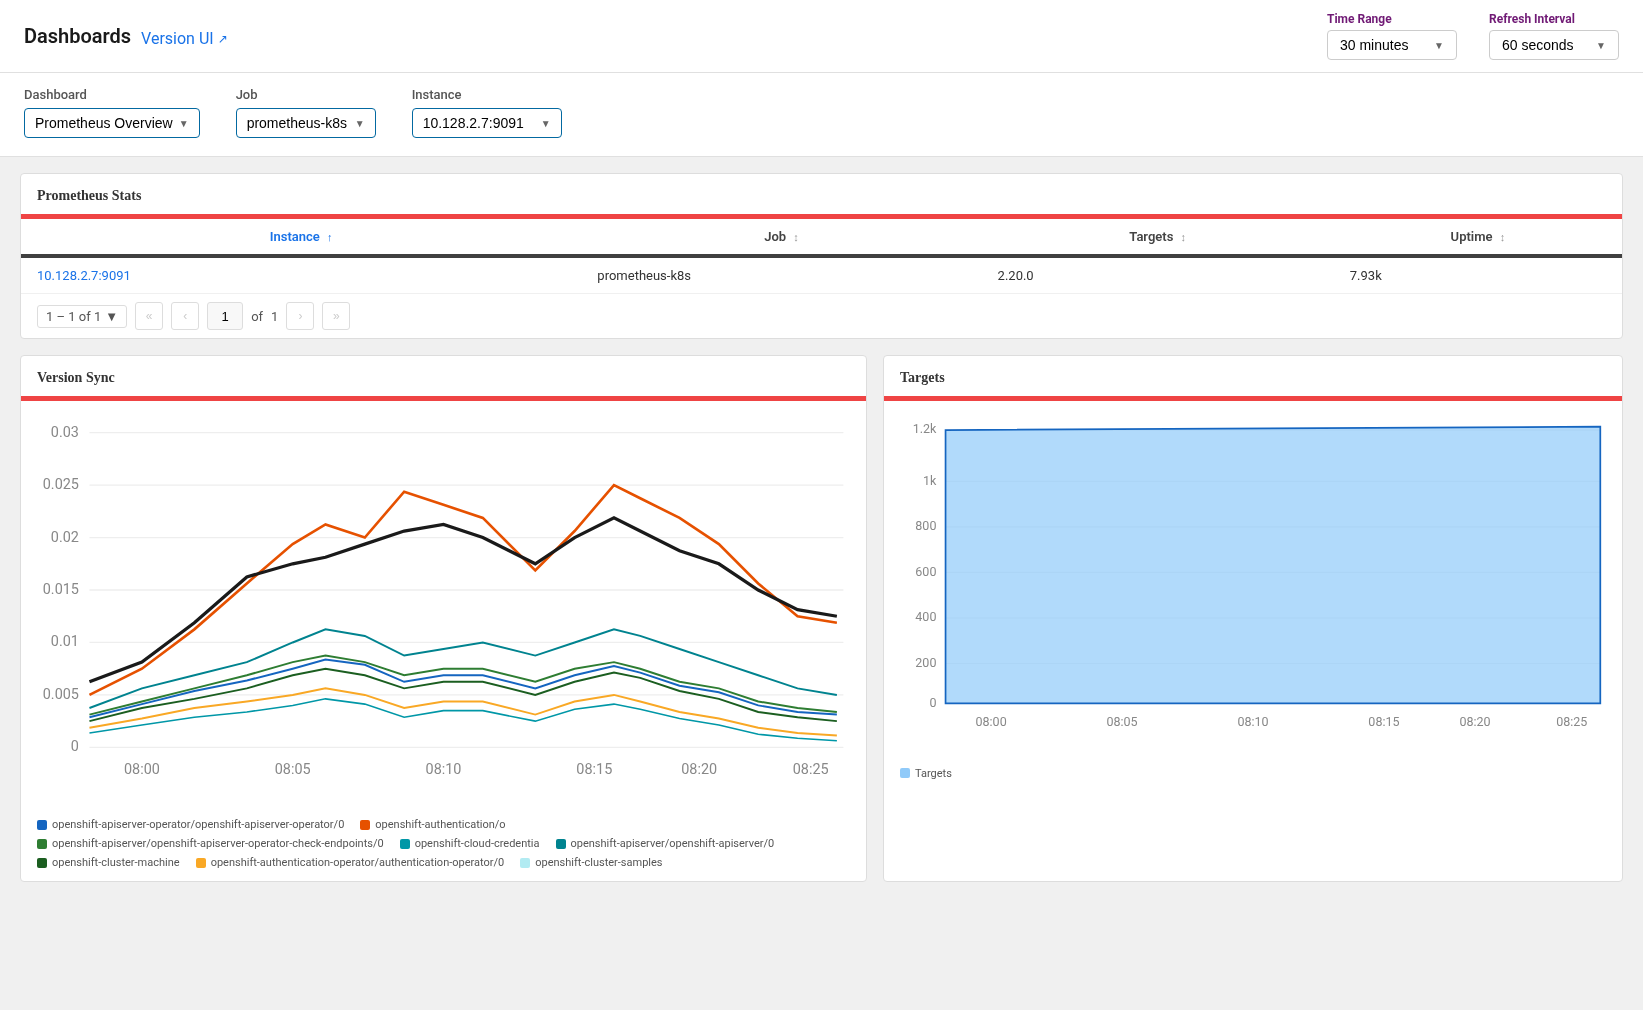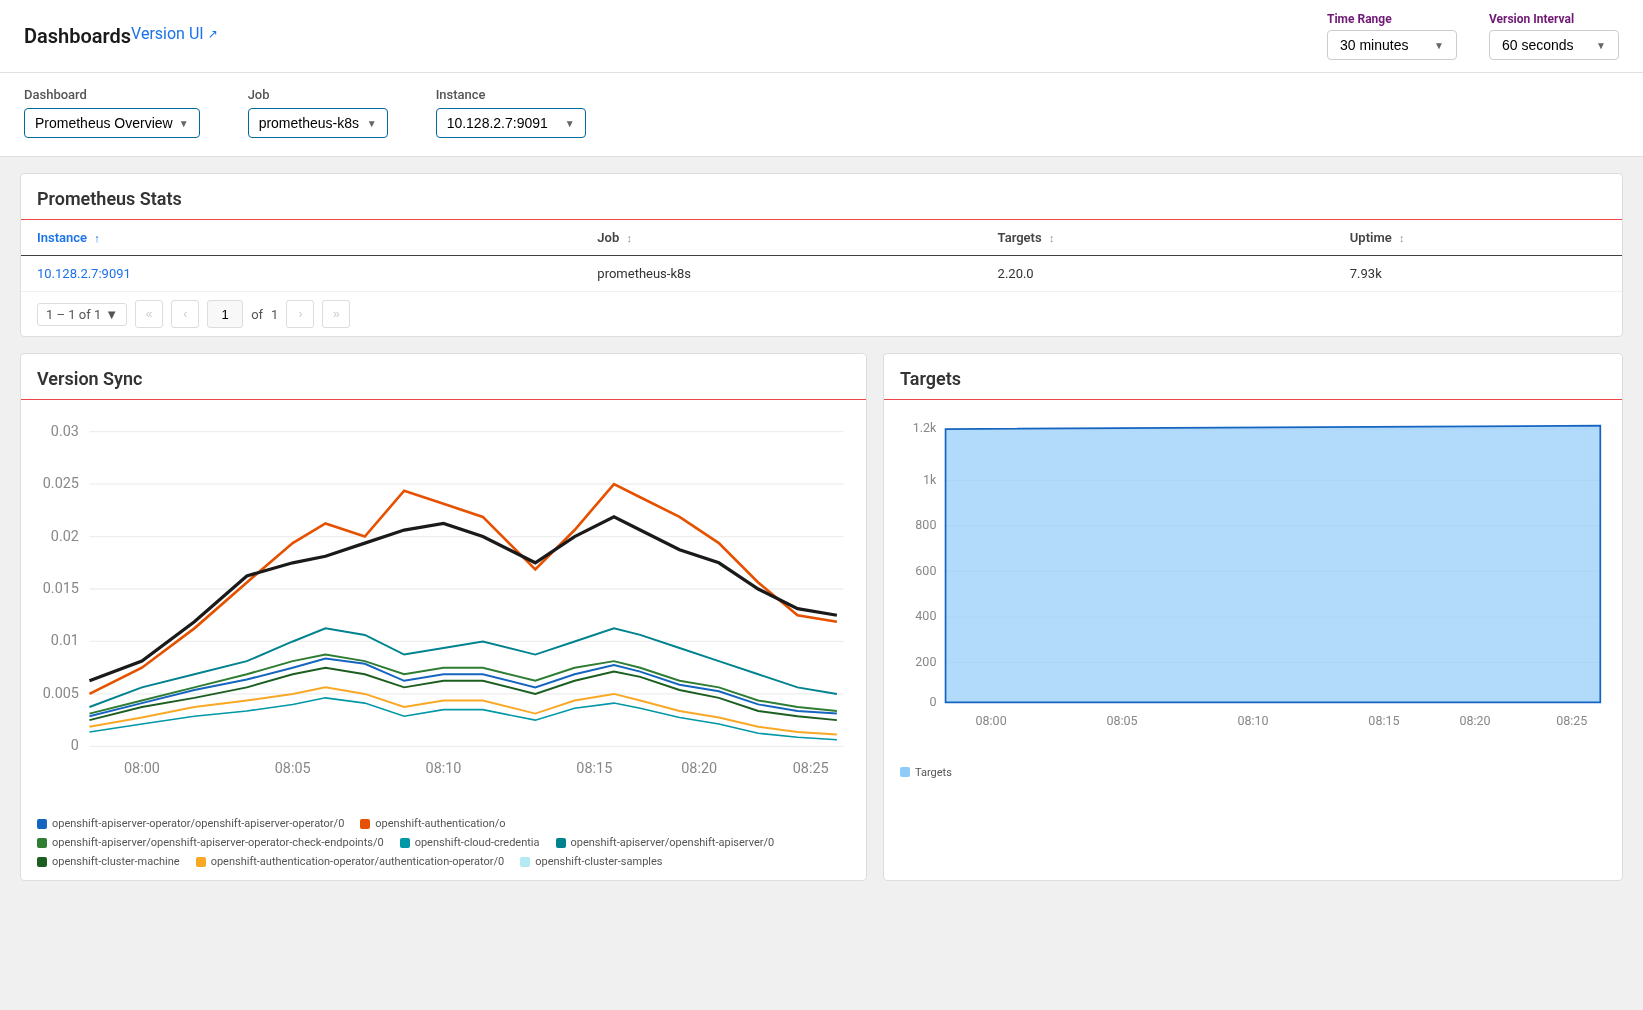--- a/index.html
+++ b/index.html
@@ -6,42 +6,42 @@
     body { font-family: -apple-system, BlinkMacSystemFont, 'Segoe UI', Roboto, sans-serif; font-size: 14px; background: #f0f0f0; color: #333; }
 
     .top-bar {
       background: #fff;
       border-bottom: 1px solid #e0e0e0;
       padding: 12px 24px;
       display: flex;
       align-items: center;
       justify-content: space-between;
     }
-    .top-bar-left { display: flex; align-items: flex-start; }
+    .top-bar-left { display: flex; align-items: flex-end; gap: 10px; }
     .dashboards-title { font-size: 20px; font-weight: 600; color: #1a1a1a; }
     .grafana-link { color: #1a73e8; font-size: 16px; text-decoration: none; display: flex; align-items: center; gap: 4px; }
     .grafana-link .ext-icon { font-size: 12px; }
     .top-bar-right { display: flex; align-items: center; gap: 32px; }
     .time-control { display: flex; flex-direction: column; align-items: flex-start; gap: 4px; }
     .time-control-label { font-size: 12px; color: #701a75; font-weight: 700; }
     .dropdown-btn {
       display: flex; align-items: center; gap: 6px;
       border: 1px solid #ccc; border-radius: 4px;
       padding: 6px 12px; background: #fff;
       cursor: pointer; font-size: 14px; min-width: 130px;
     }
     .dropdown-btn .chevron { font-size: 10px; color: #666; margin-left: auto; }
 
     .filter-bar {
       background: #fff;
       padding: 14px 24px 18px;
       border-bottom: 1px solid #e0e0e0;
       display: flex;
       align-items: flex-end;
-      gap: 48px;
+      gap: 36px;
     }
     .filter-group { display: flex; flex-direction: column; gap: 6px; }
     .filter-label { font-size: 13px; color: #555; font-weight: 500; }
     .filter-select {
       display: flex; align-items: center; gap: 6px;
       border: 1px solid #0369a1; border-radius: 4px;
       padding: 6px 10px; background: #fff;
       cursor: pointer; font-size: 14px; min-width: 160px;
     }
     .filter-select.job-select { min-width: 140px; }
@@ -55,36 +55,37 @@
       gap: 16px;
     }
 
     .panel {
       background: #fff;
       border-radius: 4px;
       border: 1px solid #ddd;
       overflow: hidden;
     }
     .panel-title {
-      font-size: 18px;
+      font-size: 14px;
       font-weight: 600;
       padding: 14px 16px 10px;
-      border-bottom: 1px solid #ef4444;
+      border-bottom: 5px solid #ef4444;
       color: #333;
+      font-family: Liberation Serif, serif;
     }
 
     
     .stats-table { width: 100%; border-collapse: collapse; }
     .stats-table th {
-      text-align: left;
+      text-align: center;
       padding: 10px 16px;
       font-size: 13px;
       font-weight: 600;
       color: #444;
-      border-bottom: 1px solid #404040;
+      border-bottom: 4px solid #404040;
     }
     .stats-table th.sortable { cursor: pointer; }
     .stats-table th .sort-icon { color: #999; font-size: 11px; margin-left: 4px; }
     .stats-table th.active { color: #1a73e8; }
     .stats-table th.active .sort-icon { color: #1a73e8; }
     .stats-table td {
       padding: 10px 16px;
       font-size: 13px;
       border-bottom: 1px solid #f0f0f0;
       color: #333;
@@ -164,21 +165,21 @@
   </div>
   <div class="top-bar-right">
     <div class="time-control">
       <span class="time-control-label">Time Range</span>
       <button class="dropdown-btn">
         <span>30 minutes</span>
         <span class="chevron">▼</span>
       </button>
     </div>
     <div class="time-control">
-      <span class="time-control-label">Version Interval</span>
+      <span class="time-control-label">Refresh Interval</span>
       <button class="dropdown-btn">
         <span>60 seconds</span>
         <span class="chevron">▼</span>
       </button>
     </div>
   </div>
 </div>
 
 <div class="filter-bar">
   <div class="filter-group">

